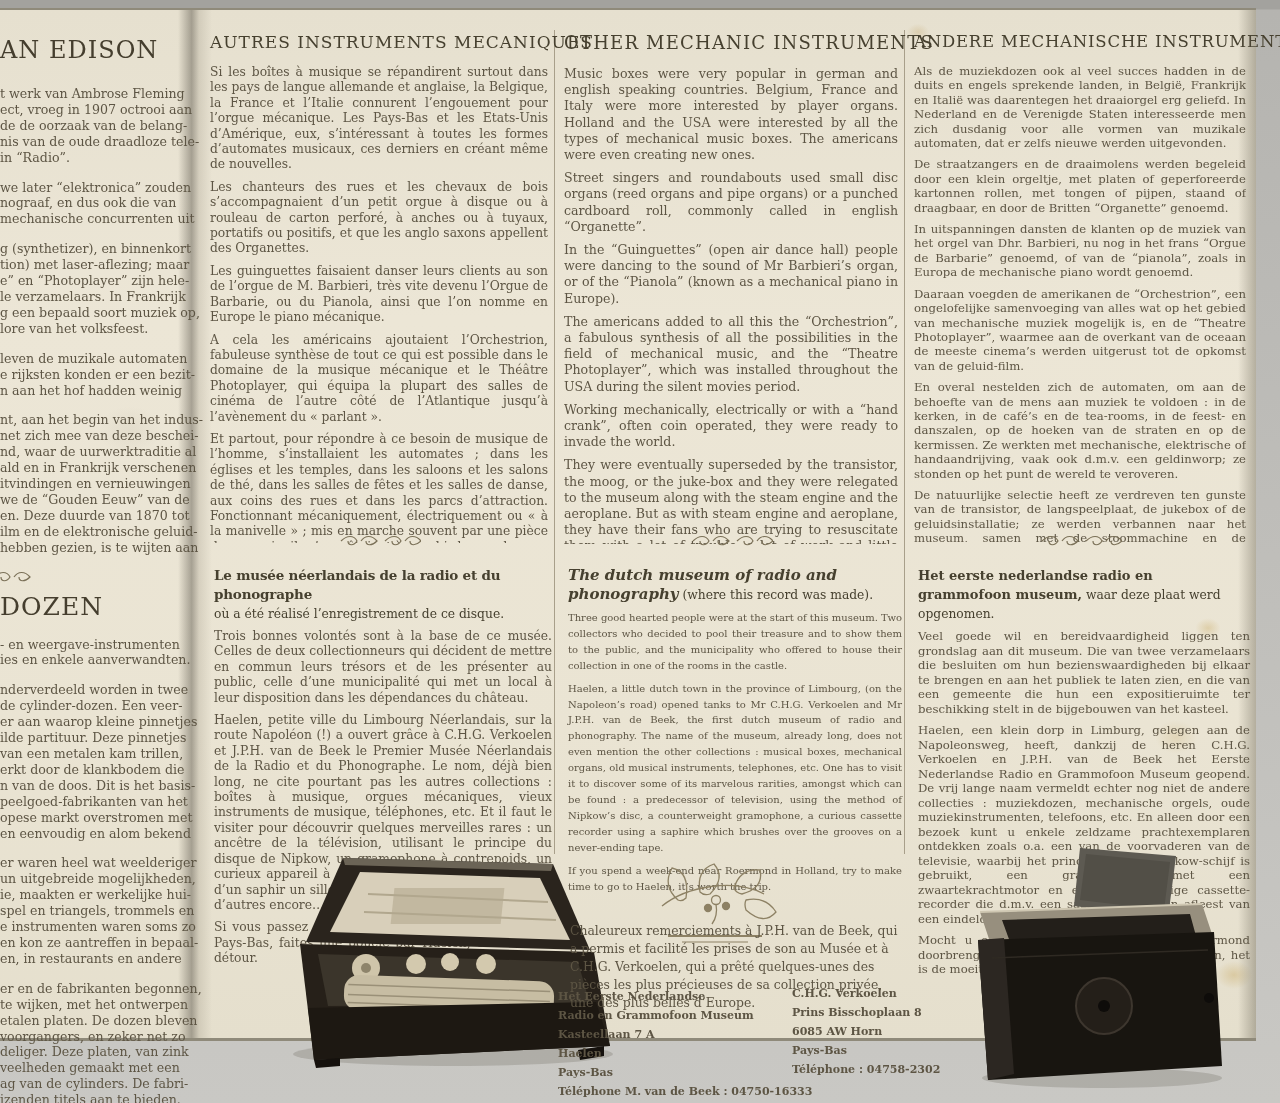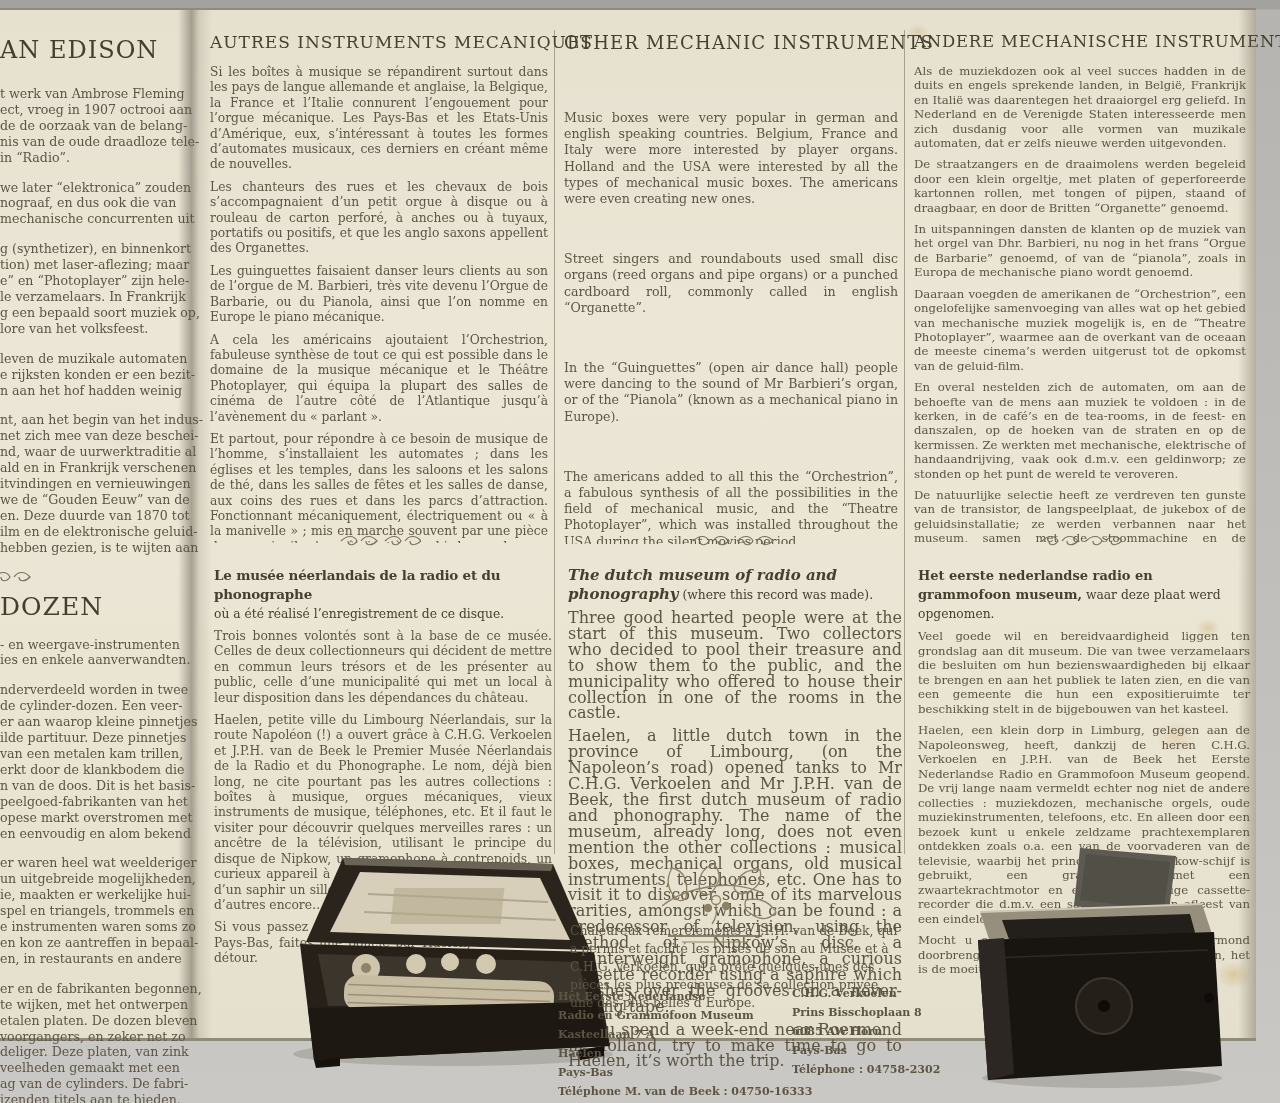--- a/index.html
+++ b/index.html
@@ -39,27 +39,27 @@
   #col-fr{left:210px;width:338px;}
   #col-en{left:564px;width:334px;}
   #col-nl{left:914px;width:332px;}
   .col-head{font-family:"DejaVu Serif","Liberation Serif",serif;color:#46402f;text-align:center;margin:0 0 13px 0;font-weight:normal;white-space:nowrap;}
   #col-fr .col-head{font-size:17px;letter-spacing:1px;}
   #col-en .col-head{font-size:18px;letter-spacing:1.2px;}
   #col-nl .col-head{font-size:16.5px;letter-spacing:.8px;}
   .topsec{max-height:478px;overflow:hidden;}
   .topsec p{margin:0 0 7px 0;text-align:justify;}
   #col-fr .topsec p{font-size:12.3px;line-height:15.4px;}
-  #col-en .topsec p{font-size:12.6px;line-height:16.2px;margin-top:44px;}
+  #col-en .topsec p{font-size:12.6px;line-height:16.2px;}
   #col-nl .topsec p{font-size:11.7px;line-height:14.4px;}
   .orn-row{position:absolute;left:0;top:501px;width:100%;text-align:center;}
   .museum{position:absolute;left:4px;top:533px;width:100%;}
   .museum p{margin:0 0 7px 0;text-align:justify;}
   #col-fr .museum p{font-size:12.3px;line-height:15.4px;}
-  #col-en .museum p{font-size:16px;line-height:15.9px;}
+  #col-en .museum p{font-size:10px;line-height:15.9px;}
   #col-nl .museum p{font-size:11.7px;line-height:14.5px;}
   .mus-head{margin:0 0 7px 0;color:#46402f;}
   .mus-head .b{font-weight:bold;}
   #col-fr .mus-head .b{font-size:13.5px;letter-spacing:-.2px;}
   #col-en .mus-head .b{font-size:15px;font-style:italic;}
   #col-nl .mus-head .b{font-size:13px;}
   .mus-head .r{font-weight:normal;font-size:12.3px;}
   .signature{text-align:right;font-size:12.5px;margin-top:4px;}
   
   #ack{position:absolute;left:570px;top:912px;width:338px;font-size:12.4px;line-height:18px;color:#5d5544;text-align:left;}

